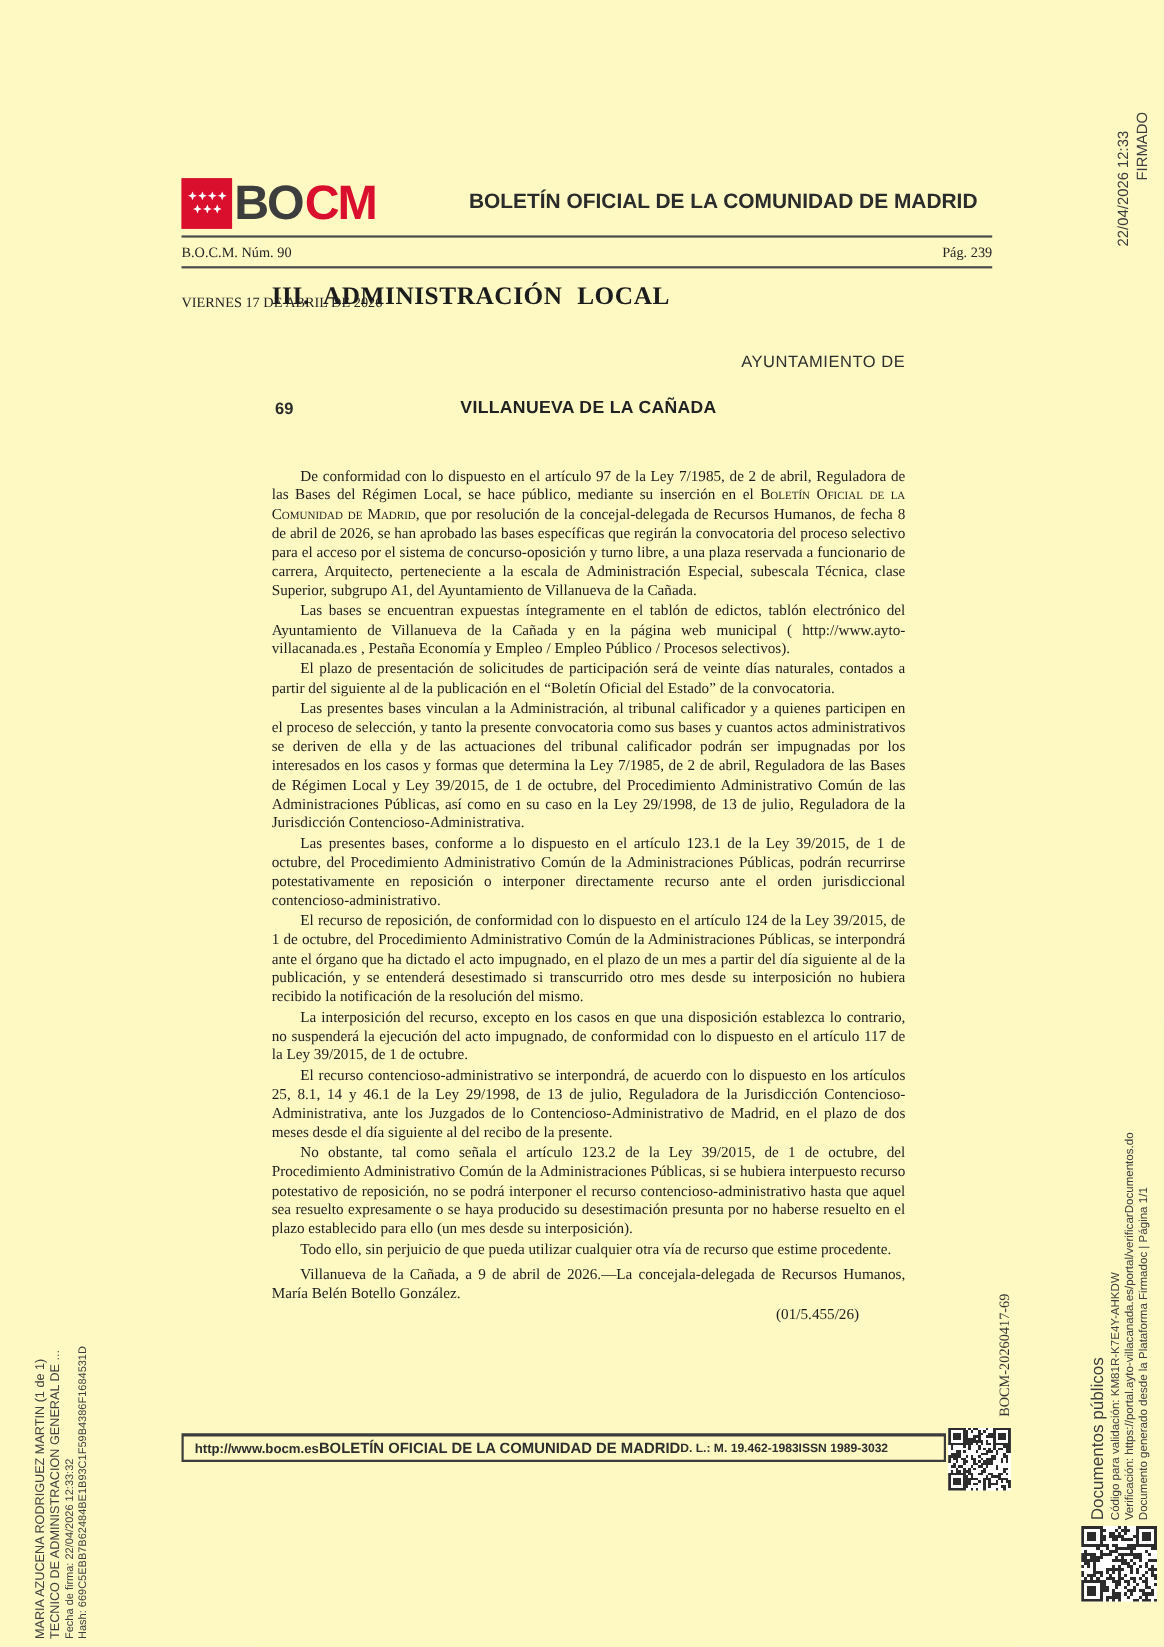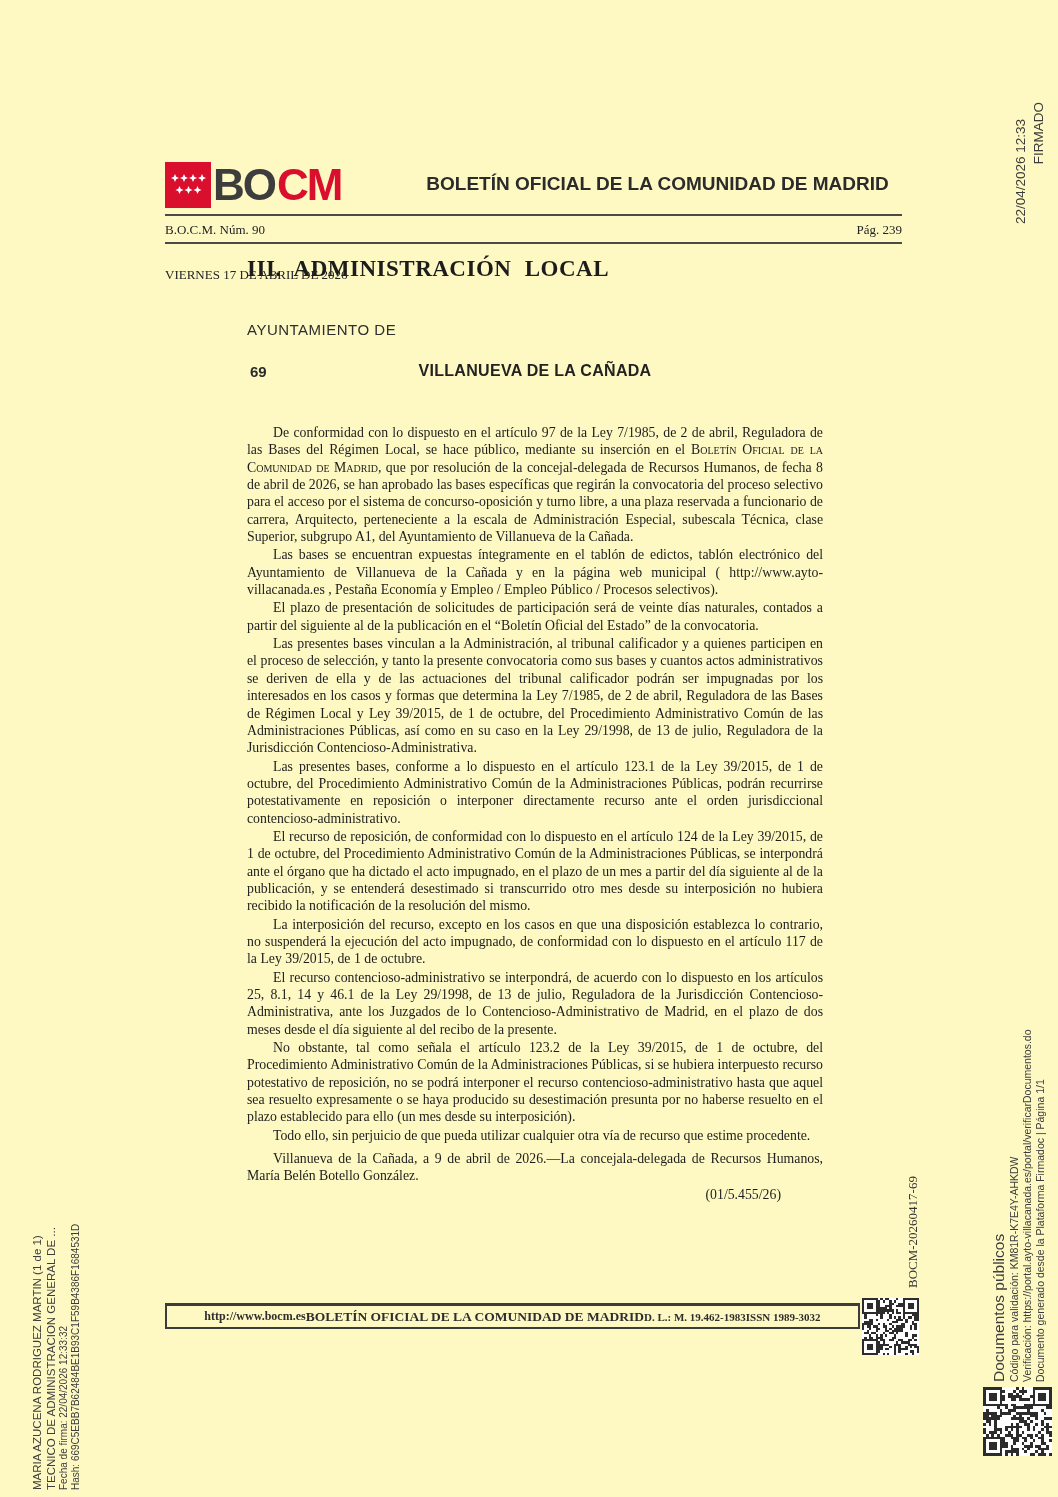--- a/index.html
+++ b/index.html
@@ -18,42 +18,42 @@
   .rule-1{top:214px;}
   .rule-2{top:242px;}
   .issue-row{position:absolute;left:165px;top:222px;width:737px;font-size:13px;color:#232323;}
   .issue-left{position:absolute;left:0;top:0;}
   .issue-center{position:absolute;left:0;width:100%;text-align:left;top:0;margin-top:45px;}
   .issue-right{position:absolute;right:0;top:0;}
 
   
   .section-title{position:absolute;left:247px;top:256px;width:576px;
       font-weight:bold;font-size:23px;color:#1c1c1c;word-spacing:7px;letter-spacing:.5px;}
-  .org-title{position:absolute;left:247px;top:321px;width:576px;text-align:left;
+  .org-title{position:absolute;left:247px;top:321px;width:576px;text-align:right;
       font-family:"Liberation Sans",sans-serif;font-size:15px;color:#2e2e2e;letter-spacing:.5px;}
   .item-number{position:absolute;left:250px;top:363px;font-family:"Liberation Sans",sans-serif;
       font-weight:bold;font-size:15px;color:#2a2a2a;}
   .municipality{position:absolute;left:247px;top:362px;width:576px;text-align:center;
       font-family:"Liberation Sans",sans-serif;font-weight:bold;font-size:16px;color:#222;letter-spacing:.3px;}
   .subheading{position:absolute;left:247px;top:401px;width:576px;text-align:center;
       font-variant:small-caps;font-size:13px;letter-spacing:.6px;color:#242424;}
 
   
   .bodytext{position:absolute;left:247px;top:424px;width:576px;font-size:13.8px;
       line-height:17.35px;text-align:justify;color:#1d1d1d;hyphens:auto;}
   .bodytext p{margin:0 0 1px 0;text-indent:26px;}
   .smallcaps{font-variant:small-caps;}
   .sig{margin-top:6px !important;}
   .reference{text-align:right;padding-right:42px;margin-top:5px;text-indent:0 !important;}
 
   
   .footer-bar{position:absolute;left:165px;top:1303px;width:695px;height:26px;
       border:2px solid #3c3c3c;border-top-width:3px;display:flex;align-items:center;
-      justify-content:center;padding:0 10px;box-sizing:border-box;
-      font-family:Liberation Serif, serif;font-weight:bold;color:#2e2e2e;}
+      justify-content:flex-start;padding:0 10px;box-sizing:border-box;
+      font-family:Liberation Sans, sans-serif;font-weight:bold;color:#2e2e2e;}
   .footer-url{font-size:12px;}
   .footer-title{font-size:13.5px;}
   .footer-dl{font-size:11px;}
   .footer-issn{font-size:11px;}
 
   
   .vrot{position:absolute;transform-origin:top left;color:#3c3c3c;
       font-family:"Liberation Sans",sans-serif;white-space:nowrap;}
   .left-sign{left:30px;top:1092px;width:398px;height:62px;transform:rotate(-90deg) translateX(-398px);}
   .left-sign .l1,.left-sign .l2{font-size:11.5px;line-height:14px;}

